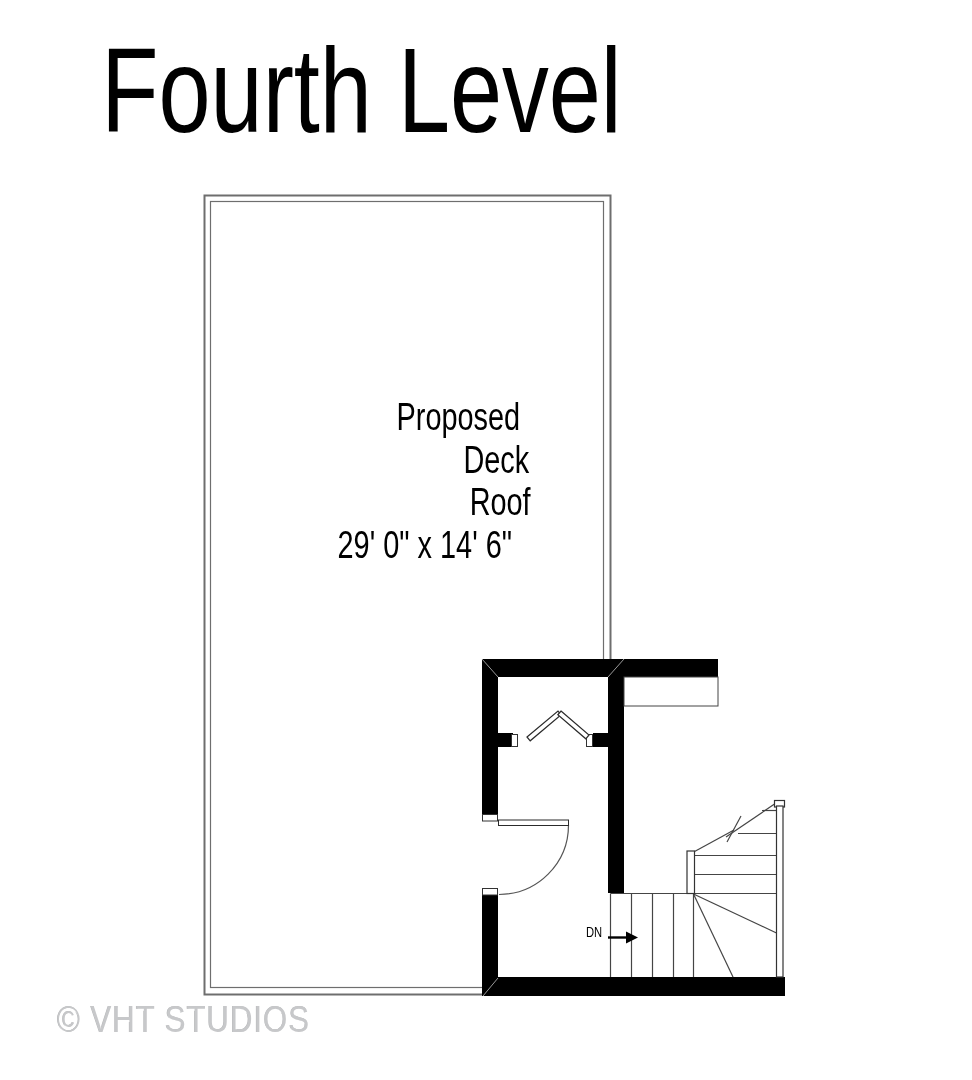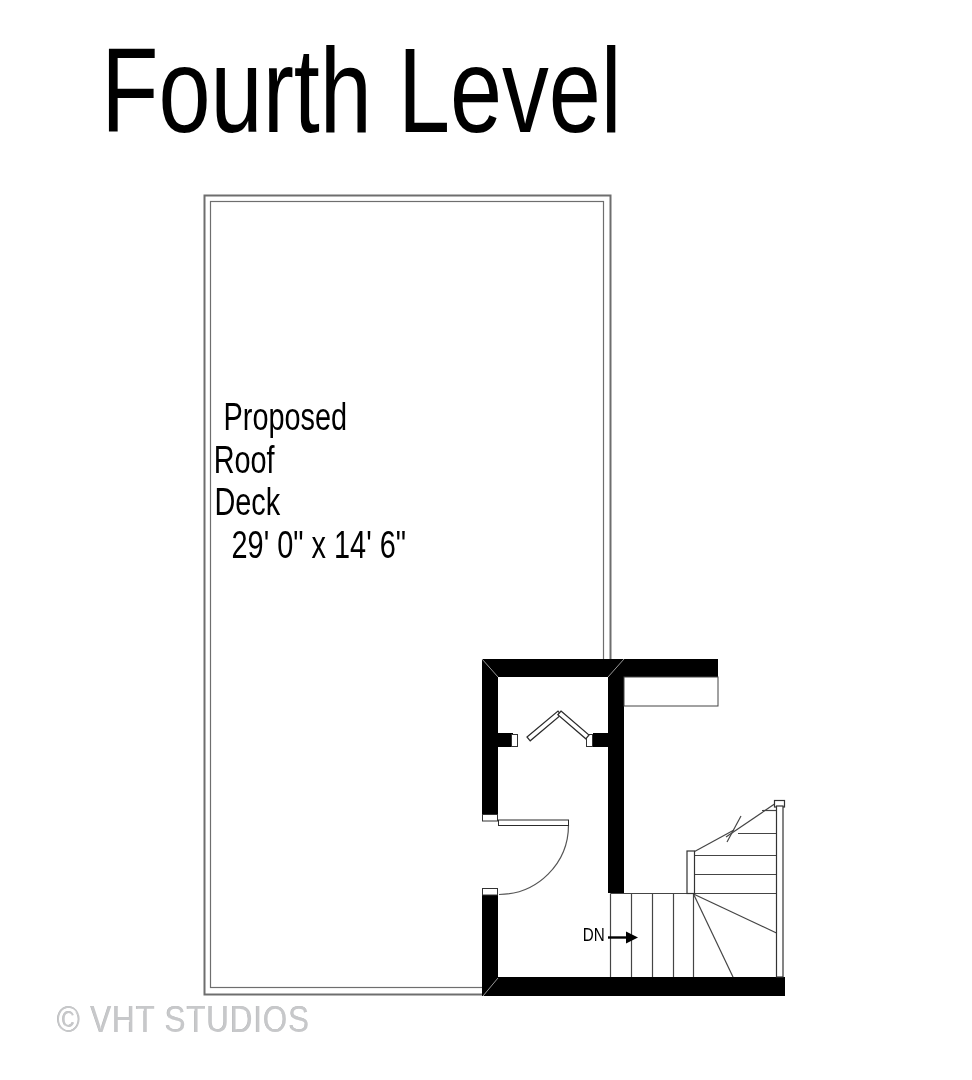--- a/index.html
+++ b/index.html
@@ -34,36 +34,36 @@
     text-align: left;
     font-size: 120px;
     line-height: 1;
     letter-spacing: 0px;
     padding-left: 28px;
   }
   #room-label {
     top: 396px;
     left: 204px;
     width: 336px;
-    text-align: left;
+    text-align: right;
     font-size: 38px;
     line-height: 42.5px;
   }
   #room-label .line { display: block; }
   #room-label .line > span {
     display: inline-block;
     transform: scaleX(0.76);
     transform-origin: 50% 50%;
   }
   #dn-label {
     top: 925px;
     left: 575px;
     width: 38px;
     text-align: center;
-    font-size: 19px;
+    font-size: 14px;
     line-height: 1;
   }
   #dn-label .condensed { transform: scaleX(0.8); }
   #watermark {
     top: 1002px;
     left: 57px;
     font-size: 36px;
     font-weight: normal;
     line-height: 1;
     letter-spacing: 1px;
@@ -159,22 +159,22 @@
     </g>
 
     <g>
       <line x1="608" y1="937.5" x2="626" y2="937.5" stroke="#000000" stroke-width="2.4"></line>
       <polygon points="626,931.5 638,937.5 626,943.5" fill="#000000"></polygon>
     </g>
   </svg>
 
   <div id="room-label" class="txt">
     <span class="line"><span>Proposed</span></span>
+    <span class="line"><span>Deck</span></span>
     <span class="line"><span>Roof</span></span>
-    <span class="line"><span>Deck</span></span>
     <span class="line"><span>29' 0" x 14' 6"</span></span>
   </div>
 
   <div id="dn-label" class="txt">
     <span class="condensed">DN</span>
   </div>
 
   <div id="watermark" class="txt">
     <span class="condensed">© VHT STUDIOS</span>
   </div>

